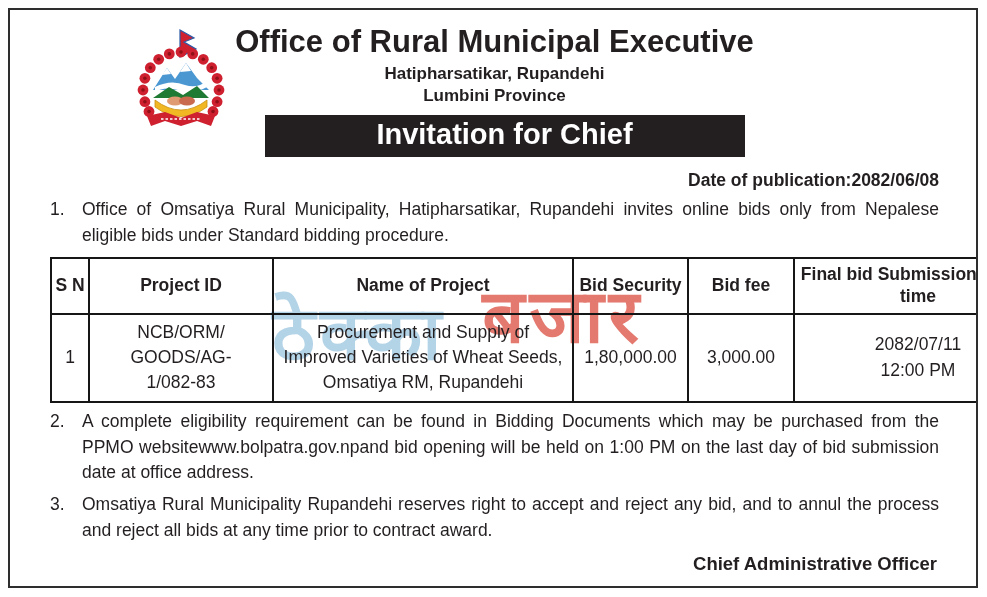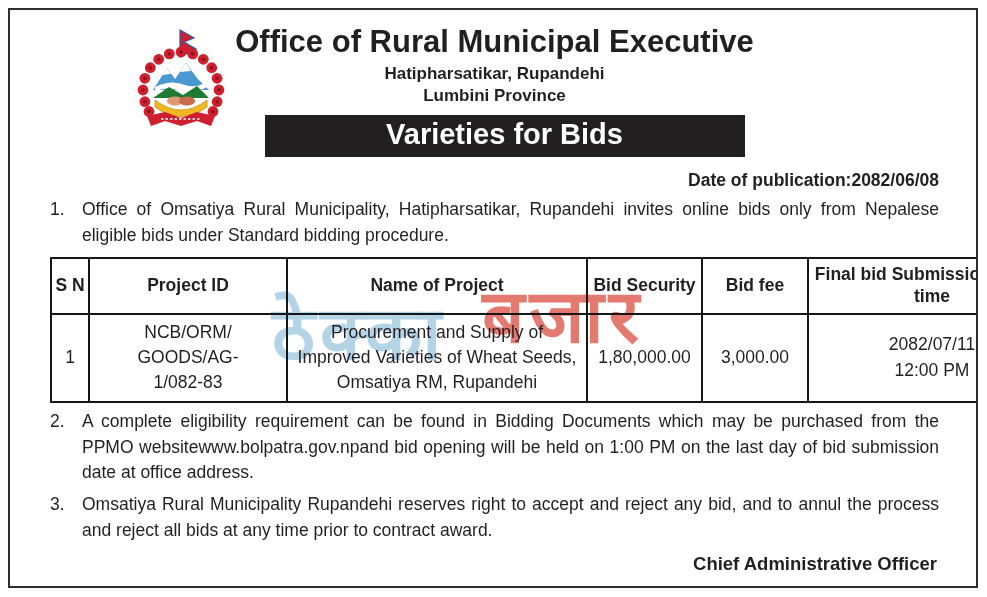--- a/index.html
+++ b/index.html
@@ -53,21 +53,21 @@
   table.bids th, table.bids td { border:2px solid #161616; vertical-align:middle; }
   table.bids th {
     font-size:17.5px; font-weight:bold; text-align:center;
     padding:5px 3px; line-height:1.25; height:54px;
   }
   table.bids td {
     font-size:17.5px; text-align:center; padding:5px 8px;
     line-height:1.45; height:88px;
   }
   .col-sn   { width:38px; }
-  .col-pid  { width:198px; }
+  .col-pid  { width:184px; }
   .col-name { width:300px; }
   .col-sec  { width:115px; }
   .col-fee  { width:106px;margin-left:39px; }
   .col-sub  { width:248px; }
   td.name-cell { text-align:justify; padding:5px 10px;border-radius:11px; }
   .pre { white-space:pre-line; }
 
   .signature {
     text-align:right; font-weight:bold; font-size:18.5px;
     margin-top:9px; padding-right:2px;
@@ -145,21 +145,21 @@
       </svg>
     </div>
 
     <div class="hdr">
       <div class="office">Office of Rural Municipal Executive</div>
       <div class="addr">Hatipharsatikar, Rupandehi</div>
       <div class="prov">Lumbini Province</div>
     </div>
 
     <div class="banner">
-      <span>Varieties for Bids</span>
+      <span>Invitation for Chief</span>
     </div>
 
     <div class="pubdate">Date of publication:2082/06/08</div>
 
     <div class="note">
       <span class="note-num">1.</span>
       <span class="note-text">Office of Omsatiya Rural Municipality, Hatipharsatikar, Rupandehi  invites online bids only from Nepalese eligible bids under Standard bidding procedure.</span>
     </div>
 
     <table class="bids">

